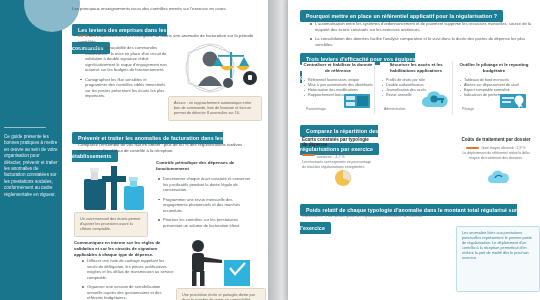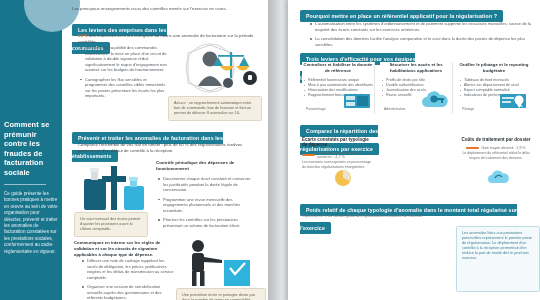--- a/index.html
+++ b/index.html
@@ -61,21 +61,20 @@
   .ico{position:absolute;}
 </style>
 </head>
 <body>
 
 <div class="page" id="page-left">
 
   <div id="sidebar">
     <div id="sidebar-circle"></div>
     <div id="sidebar-inner">
-      <div class="sb-title">Comment se prémunir contre les fraudes de facturation sociale</div>
       <div class="sb-rule"></div>
       <div class="sb-body">Ce guide présente les bonnes pratiques à mettre en œuvre au sein de votre organisation pour détecter, prévenir et traiter les anomalies de facturation constatées sur les prestations sociales, conformément au cadre réglementaire en vigueur.</div>
     </div>
   </div>
 
   <div style="position:absolute;left:72px;top:6px;width:186px;" class="lead blur2">Les principaux enseignements issus des contrôles menés sur l'exercice en cours.</div>
 
   <div class="bar-wrap" style="left:72px;top:18px;width:120px;">
     <span class="bar bar-wide">Les leviers des emprises dans les commandes</span>
   </div>

